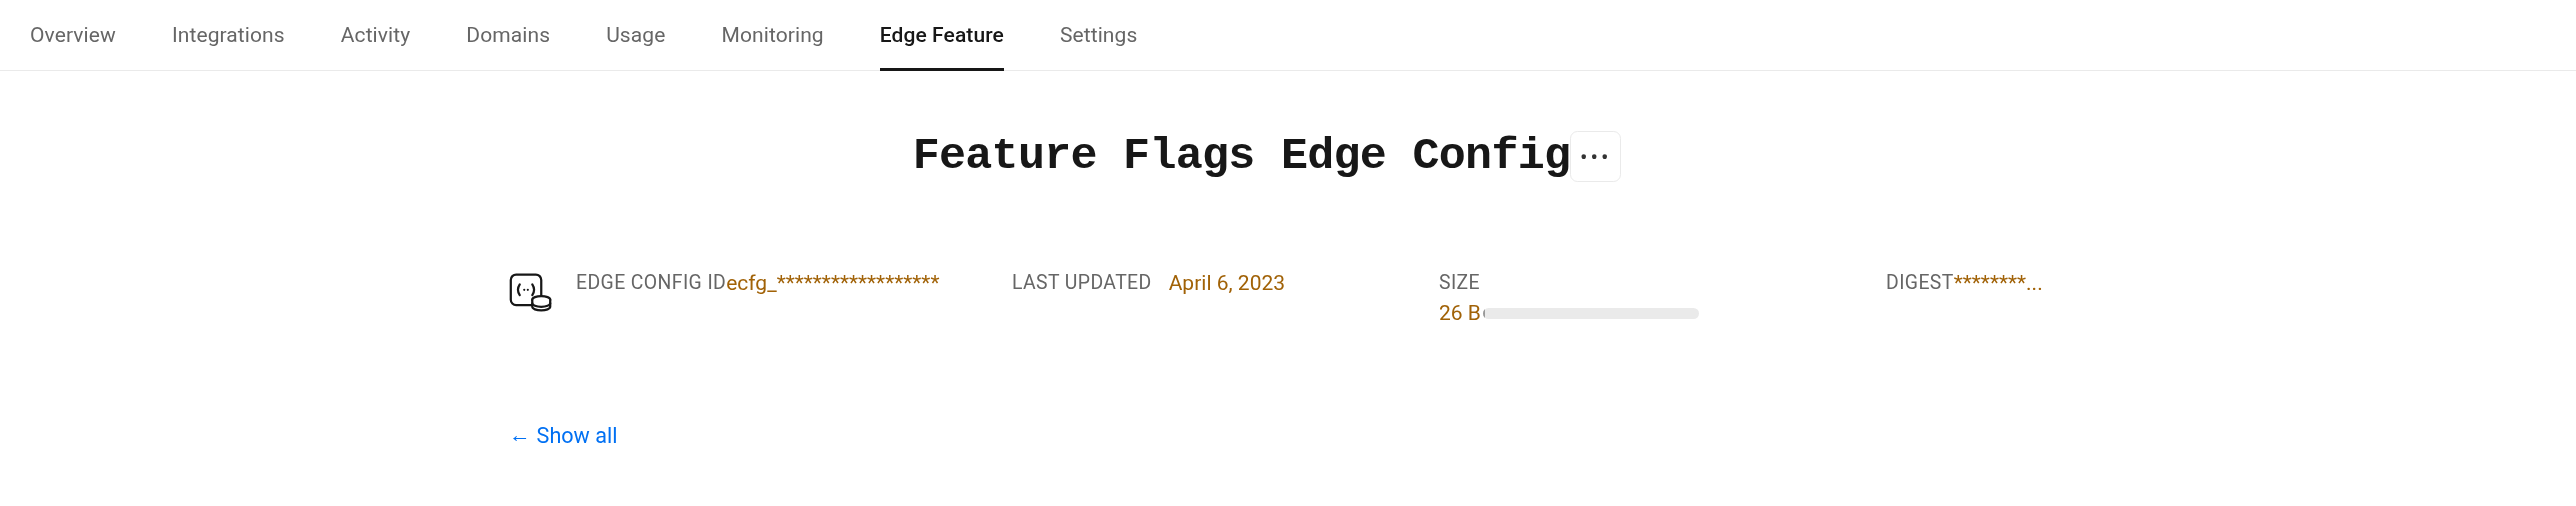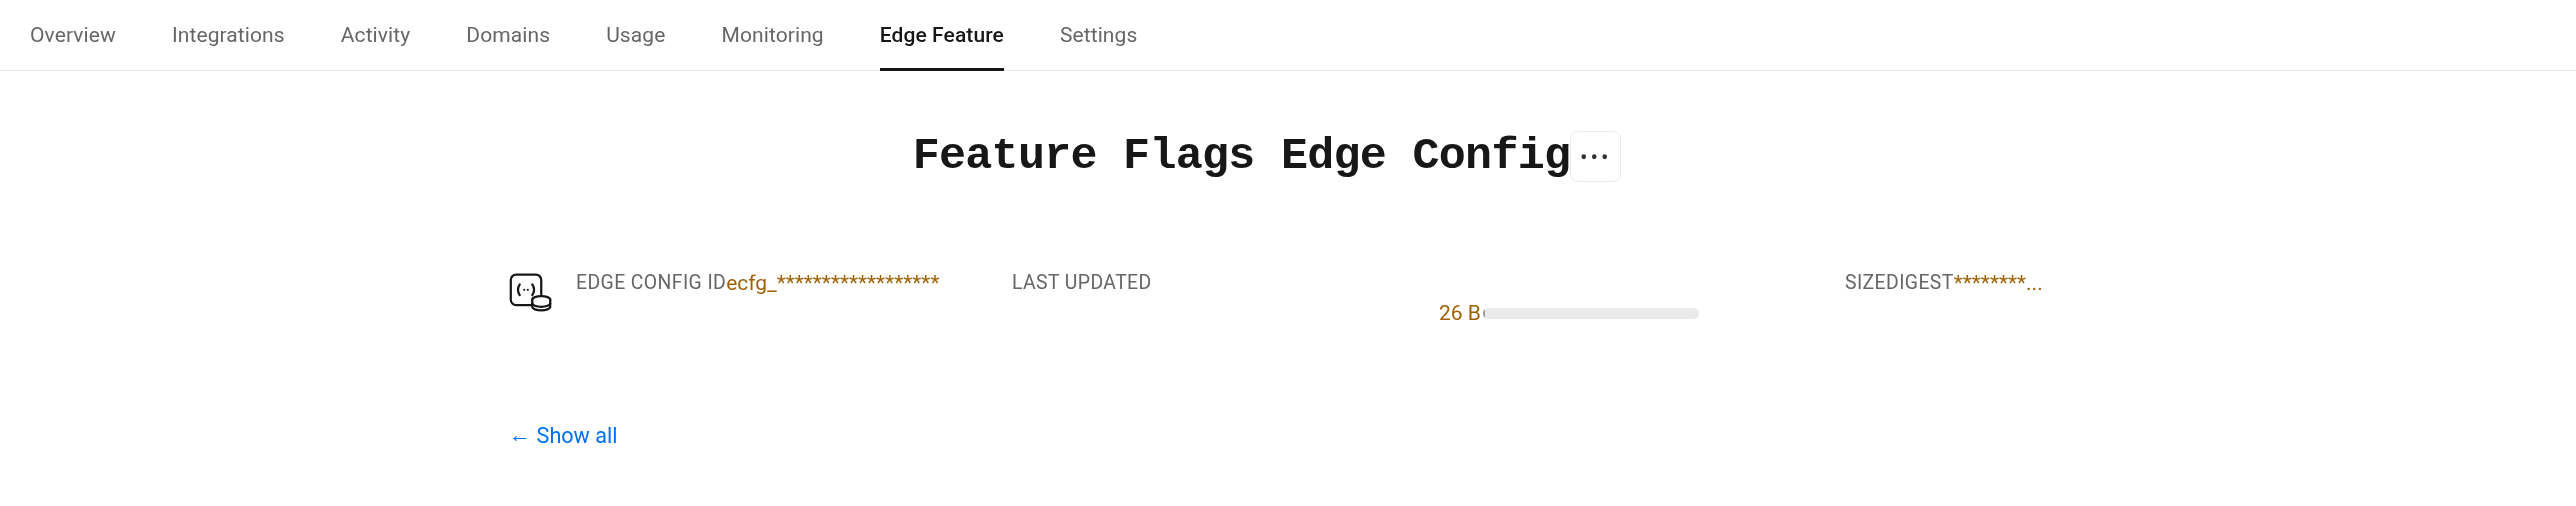--- a/index.html
+++ b/index.html
@@ -90,21 +90,21 @@
       text-transform: uppercase;
       letter-spacing: 0.4px;
       margin-bottom: 7.4px;
     }
     .info-value {
       font-size: 21px;
       color: #a16207;
     }
     .block-id { width: 436px; }
     .block-updated { width: 427px; gap: 17px; }
-    .block-size { width: 447px; display: flex; flex-direction: column; text-align: right; }
+    .block-size { width: 447px; display: flex; flex-direction: column; }
     .block-digest { width: 223px; }
     .size-row {
       display: flex;
       align-items: center;
       gap: 2px;
     }
     .size-bar {
       width: 216px;
       height: 10.4px;
       background: #eaeaea;
@@ -167,20 +167,21 @@
       </svg>
     </div>
 
     <div class="info-block block-id">
       <span class="info-label">EDGE CONFIG ID</span>
       <span class="info-value">ecfg_******************</span>
     </div>
 
     <div class="info-block block-updated">
       <span class="info-label">LAST UPDATED</span>
+      <span class="info-value">April 6, 2023</span>
     </div>
 
     <div class="info-block block-size">
       <span class="info-label">SIZE</span>
       <div class="size-row">
         <span class="info-value">26 B</span>
         <div class="size-bar">
           <div class="size-bar-fill"></div>
         </div>
       </div>

